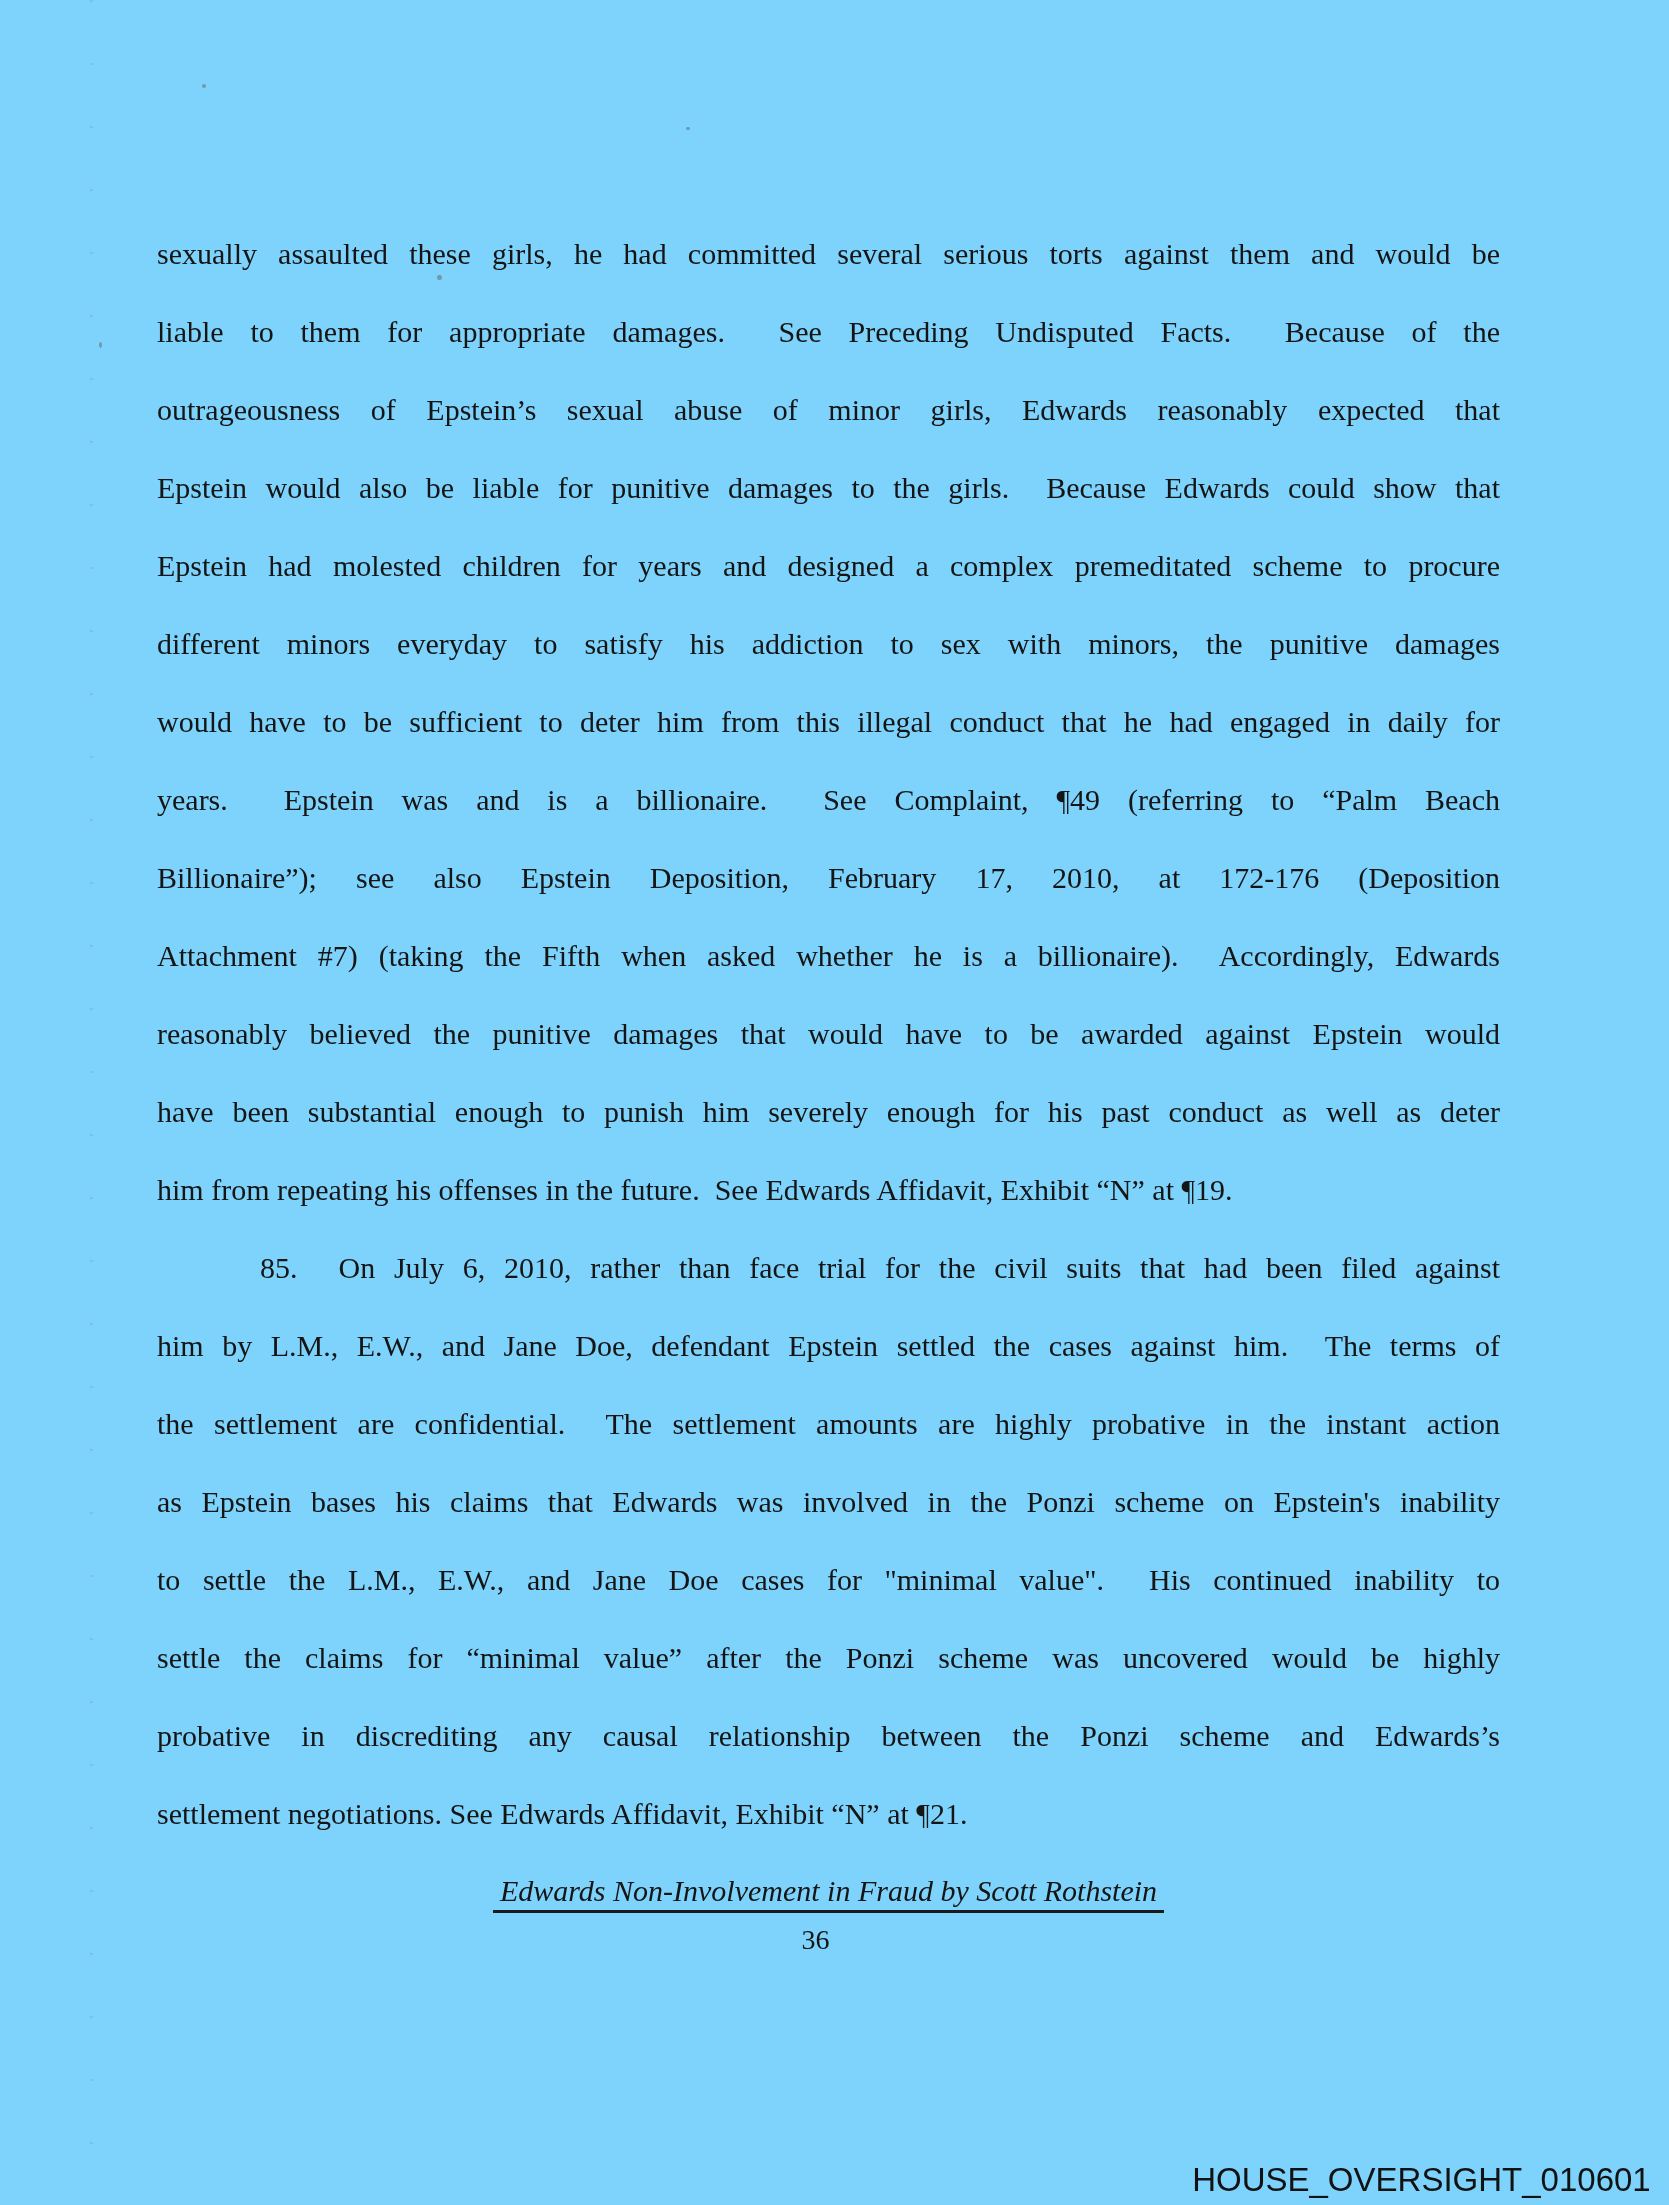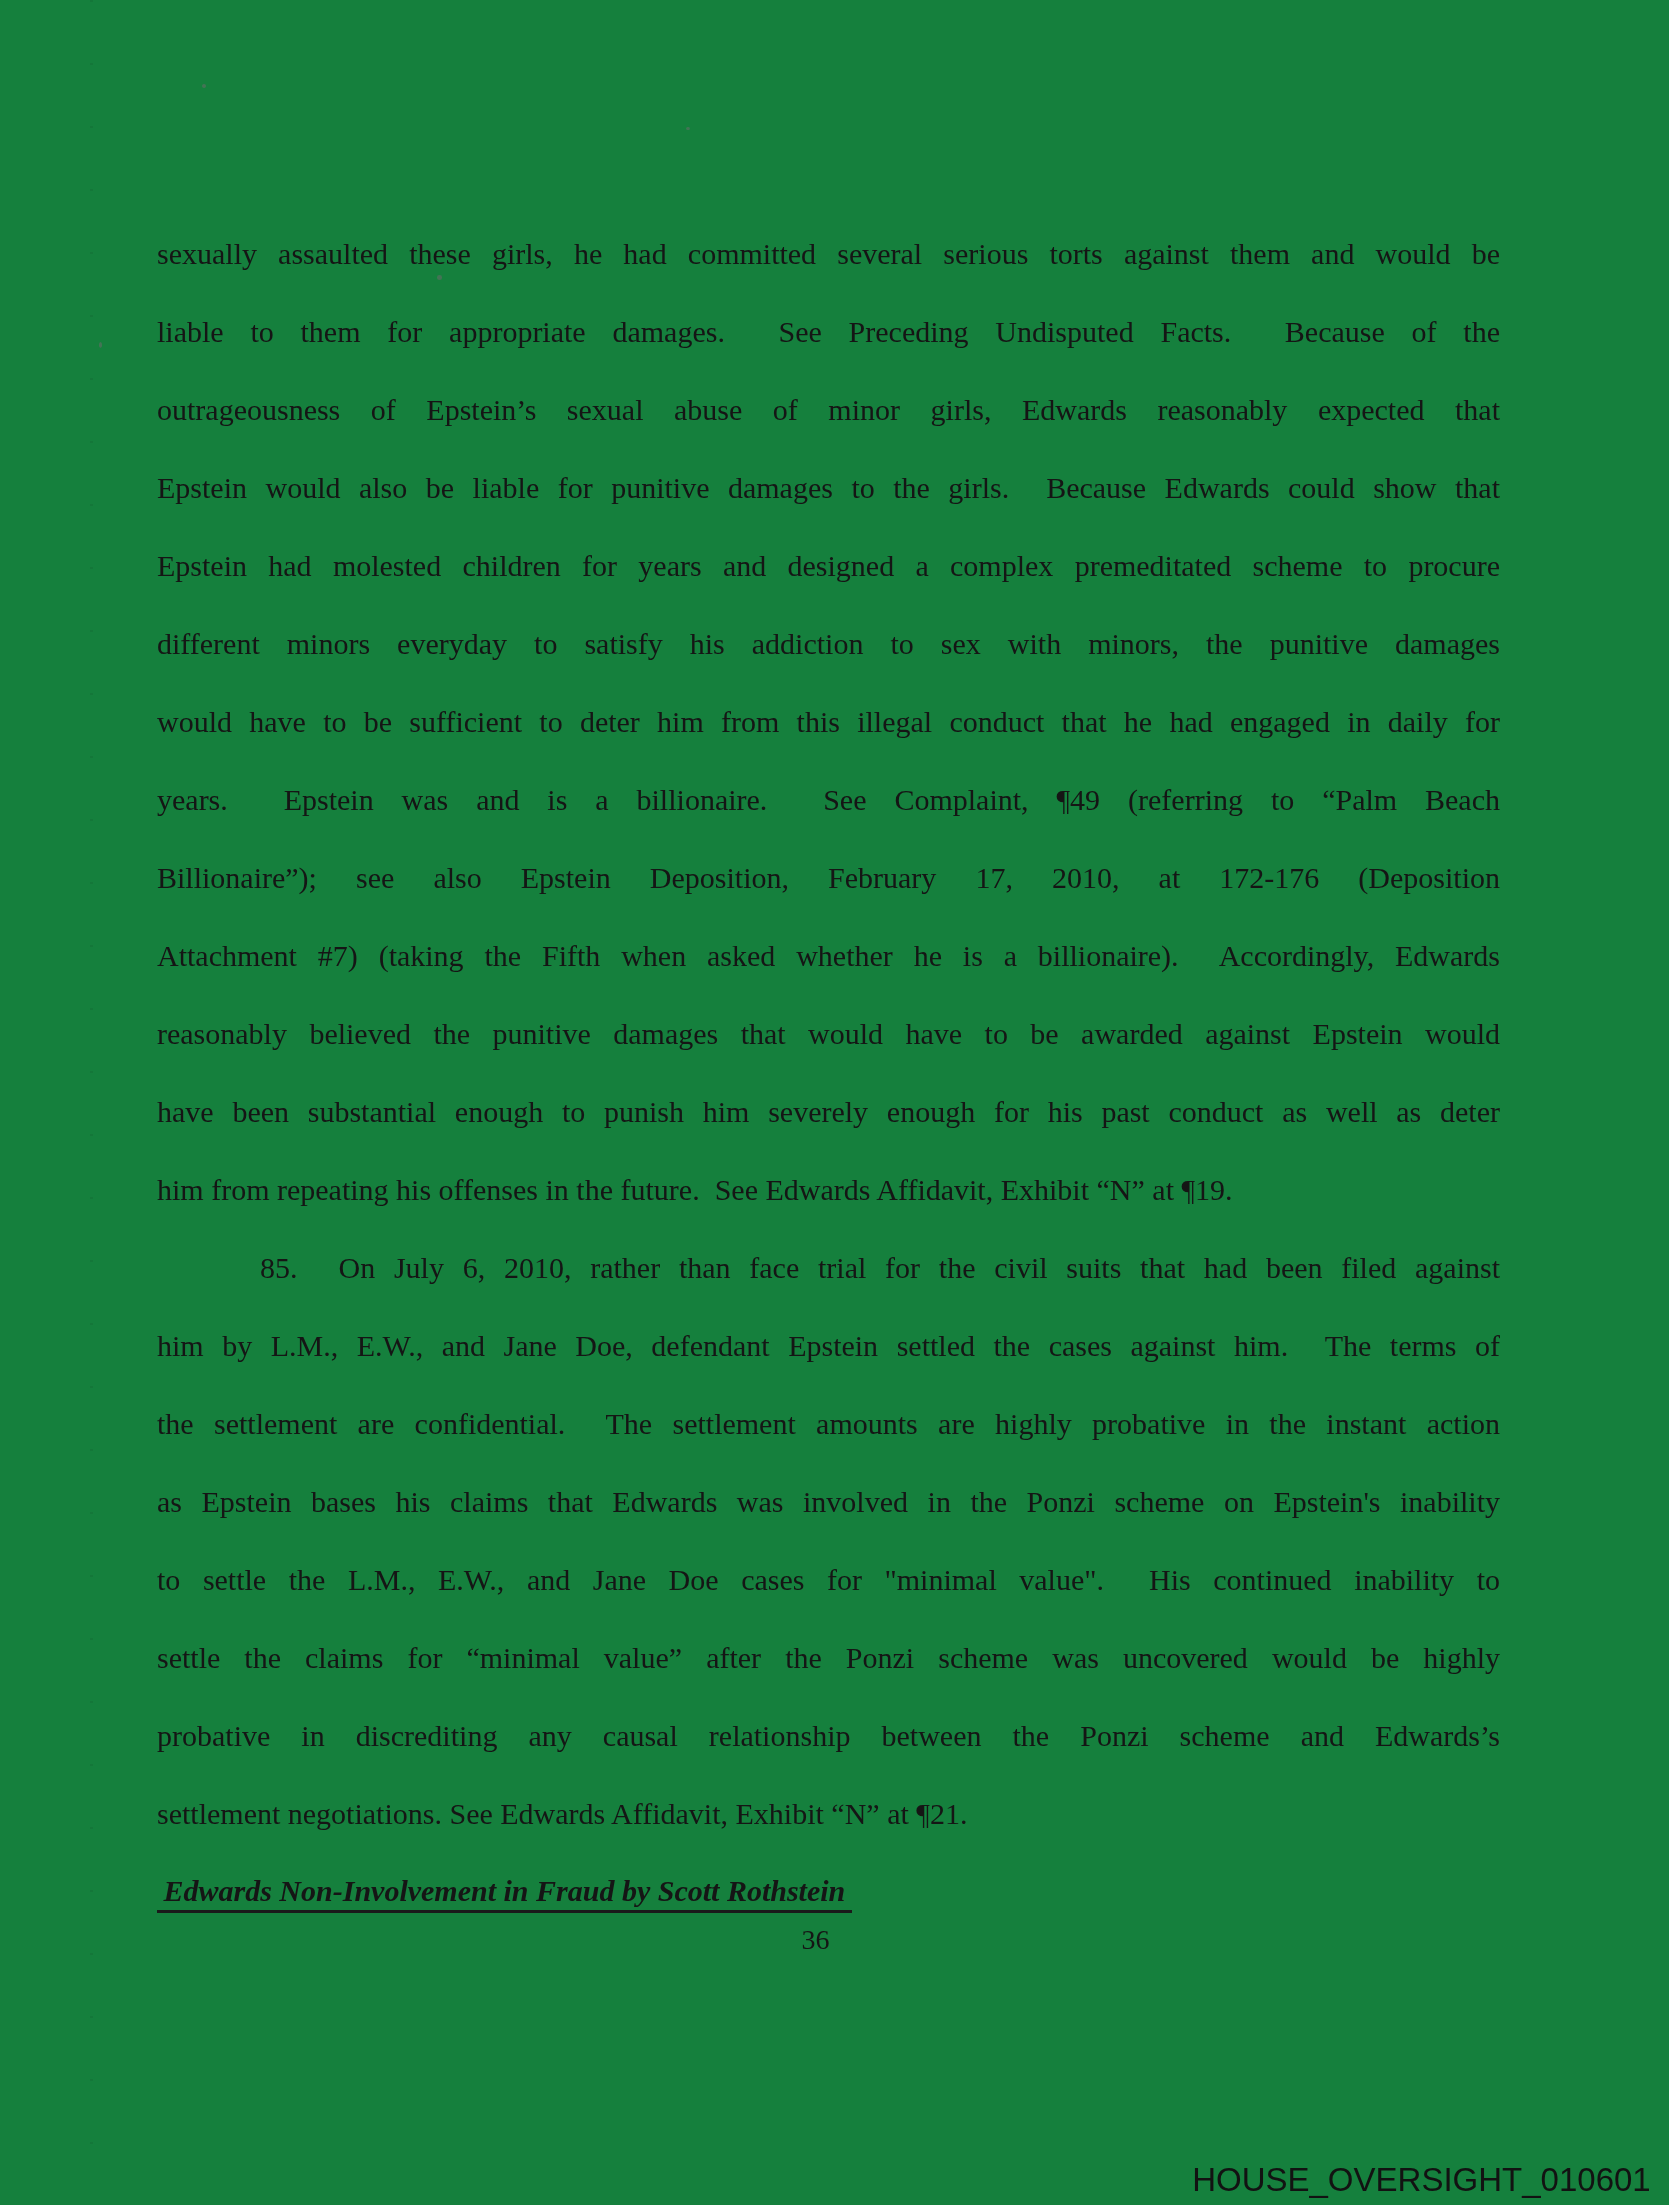--- a/index.html
+++ b/index.html
@@ -1,21 +1,21 @@
 <!DOCTYPE html>
 <html style="font-size:10.5px"><head>
 <meta charset="utf-8">
 <style>
   html, body { margin: 0; padding: 0; background: #ffffff; }
 
   .page {
     position: relative;
     width: 1669px;
     height: 2205px;
-    background: #15803d;
+    background: #7dd3fc;
     font-family: "Liberation Serif", serif;
     color: #151515;
     overflow: hidden;
   }
 
   
   .body-text {
     position: absolute;
     left: 157px;
     top: 215px;
@@ -31,22 +31,22 @@
   .it { }
   .tab { display: inline-block; width: 41px; }
 
   
   .heading-row {
     position: absolute;
     left: 157px;
     top: 1852px;
     width: 1343px;
     line-height: 78px;
+    text-align: center;
     font-size: 30px;
-    font-weight: bold;
   }
   .heading-text {
     font-style: italic;
     border-bottom: 3.3px solid #1a1a1a;
     padding: 0 6.5px 3.3px 6.5px;
   }
 
   
   .page-number {
     position: absolute;

